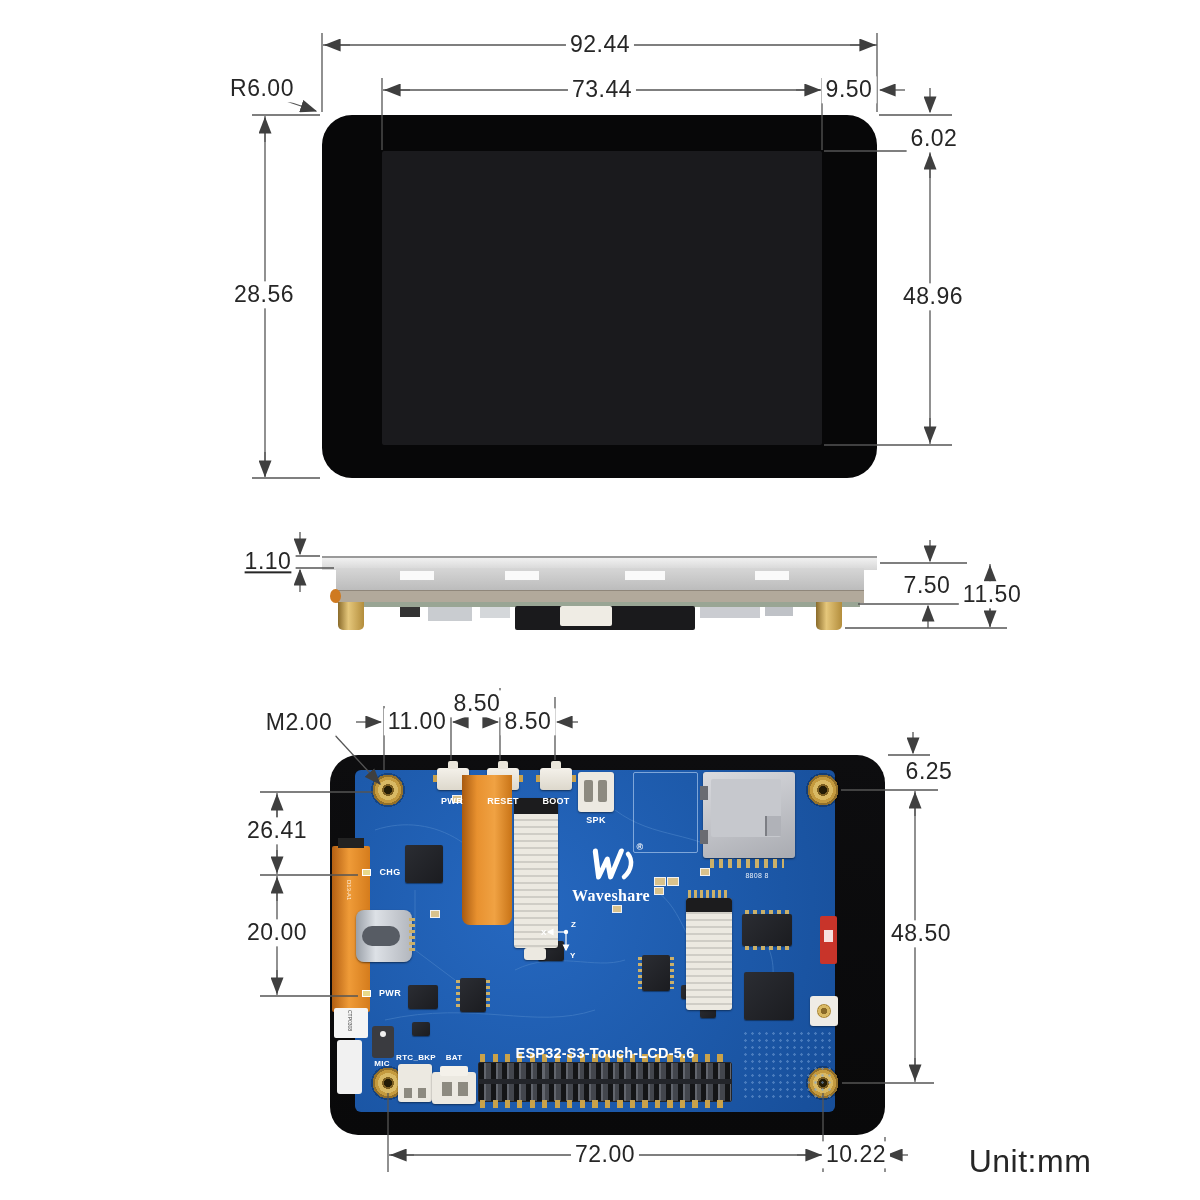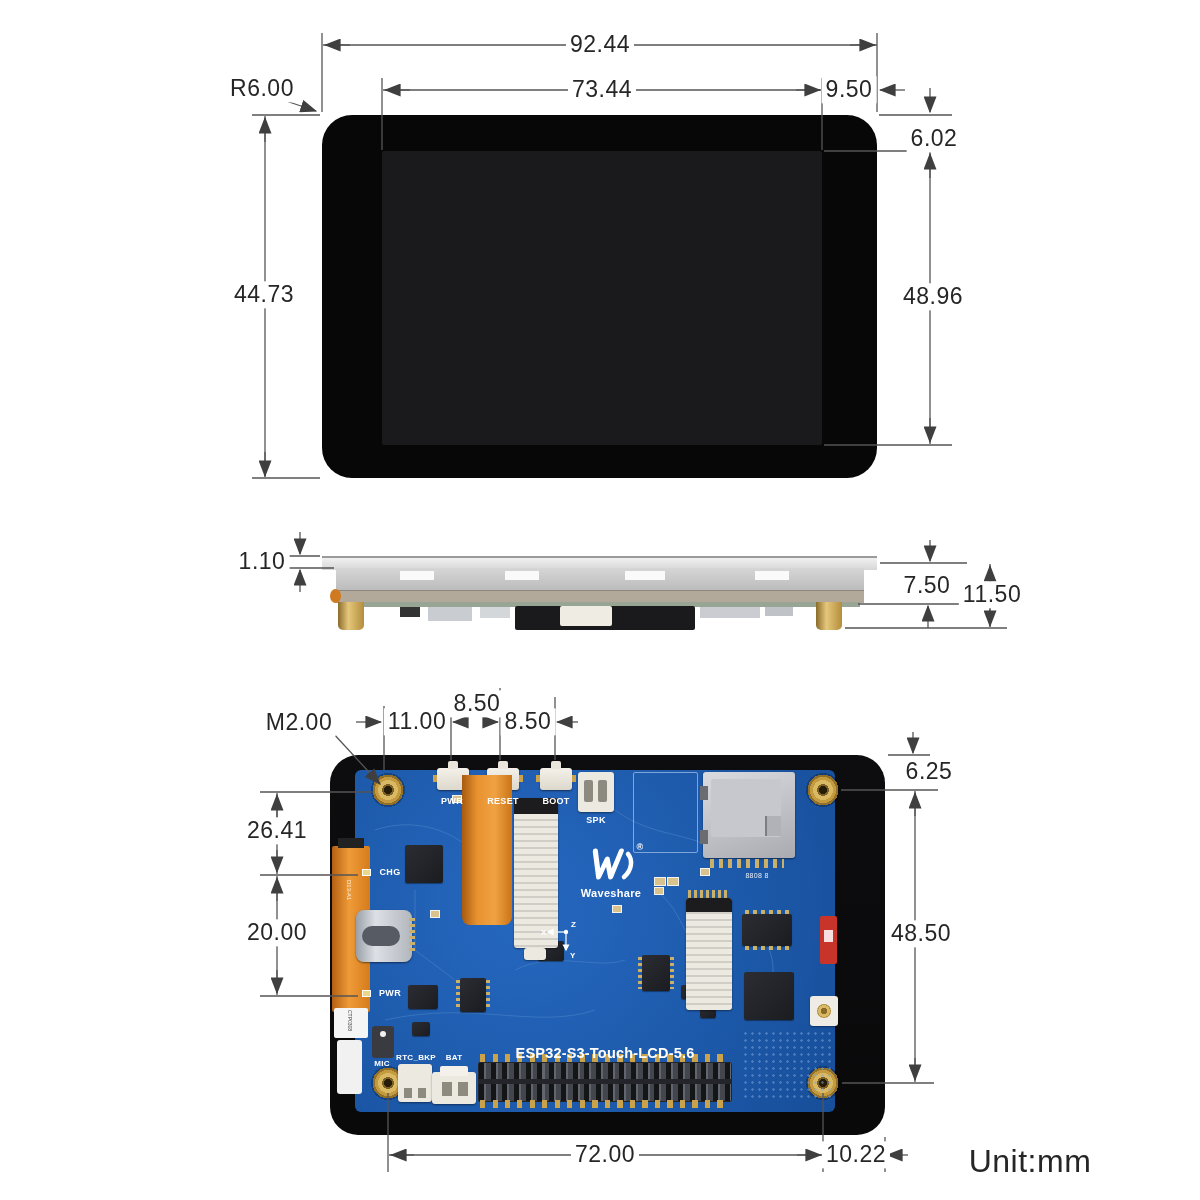--- a/index.html
+++ b/index.html
@@ -211,21 +211,21 @@
   <span class="silk" style="left:454px;top:1054px;font-size:8px;">BAT</span>
   <span class="silk" style="left:605px;top:1046px;font-size:14.5px;letter-spacing:.2px;">ESP32-S3-Touch-LCD-5.6</span>
 
   <svg class="overlay" style="left:586px;top:846px;" width="52" height="38" viewBox="0 0 52 38">
     <g transform="skewX(-8) translate(6,0)">
       <path d="M4 5 L11 31 L17 13 L23 31 L30 5" fill="none" stroke="#fff" stroke-width="5" stroke-linecap="round" stroke-linejoin="round"></path>
     </g>
     <path d="M42 8 C47 14 46 24 38 31" fill="none" stroke="#fff" stroke-width="4.5" stroke-linecap="round"></path>
   </svg>
   <span class="silk" style="left:640px;top:843px;font-size:9px;">®</span>
-  <span class="silk" style="left:611px;top:888px;font-size:11px;">Waveshare</span>
+  <span class="silk" style="left:611px;top:888px;font-size:16px;font-family:Liberation Serif, serif;">Waveshare</span>
 
   <svg class="overlay" style="left:540px;top:918px;" width="44" height="42" viewBox="0 0 44 42">
     <g stroke="#fff" stroke-width="1.2" fill="#fff">
       <line x1="8" y1="14" x2="26" y2="14"></line>
         <path d="M8 14 l5 -2.5 v5 z"></path>
       <line x1="26" y1="14" x2="26" y2="32"></line>
         <path d="M26 32 l-2.5 -5 h5 z"></path>
       <circle cx="26" cy="14" r="1.6"></circle>
     </g>
     <text x="1" y="17" font-size="8" fill="#fff" font-family="Liberation Sans,sans-serif" font-weight="bold">X</text>
@@ -324,25 +324,25 @@
       <line x1="414" y1="1155" x2="391" y2="1155" marker-end="url(#arr)"></line>
       <line x1="797" y1="1155" x2="821" y2="1155" marker-end="url(#arr)"></line>
       <line x1="908" y1="1155" x2="887" y2="1155" marker-end="url(#arr)"></line>
     </g>
   </svg>
 
   <div class="dim" style="left:600px;top:45px;">92.44</div>
   <div class="dim" style="left:602px;top:90px;">73.44</div>
   <div class="dim" style="left:849px;top:90px;">9.50</div>
   <div class="dim" style="left:262px;top:89px;">R6.00</div>
-  <div class="dim" style="left:264px;top:295px;">44.73</div>
+  <div class="dim" style="left:264px;top:295px;">28.56</div>
   <div class="dim" style="left:934px;top:139px;">6.02</div>
   <div class="dim" style="left:933px;top:297px;">48.96</div>
 
-  <div class="dim" style="left:262px;top:562px;">1.10</div>
+  <div class="dim" style="left:268px;top:562px;text-decoration:underline;">1.10</div>
   <div class="dim" style="left:927px;top:586px;">7.50</div>
   <div class="dim" style="left:992px;top:595px;">11.50</div>
 
   <div class="dim" style="left:299px;top:723px;">M2.00</div>
   <div class="dim" style="left:417px;top:722px;">11.00</div>
   <div class="dim" style="left:477px;top:704px;">8.50</div>
   <div class="dim" style="left:528px;top:722px;">8.50</div>
   <div class="dim" style="left:277px;top:831px;">26.41</div>
   <div class="dim" style="left:277px;top:933px;">20.00</div>
   <div class="dim" style="left:929px;top:772px;">6.25</div>

